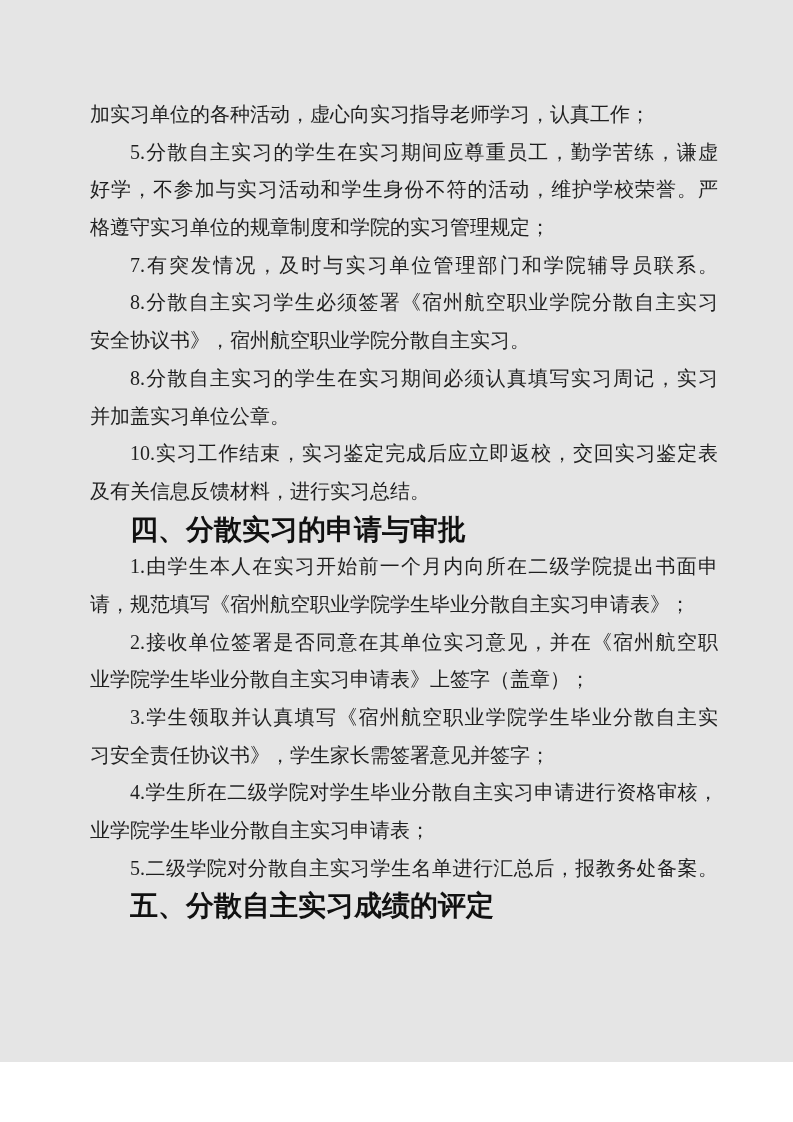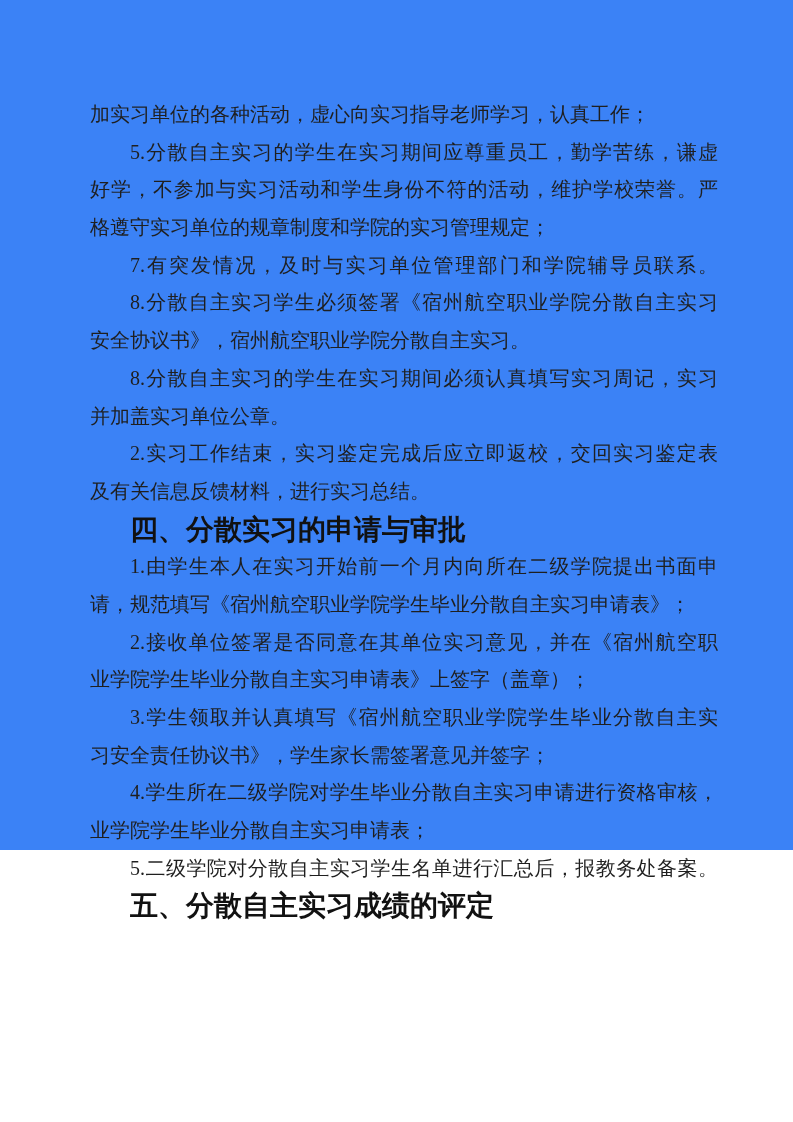--- a/index.html
+++ b/index.html
@@ -11,22 +11,22 @@
     height: 1122px;
     position: relative;
     overflow: hidden;
     font-family: "Liberation Serif", serif;
   }
   .doc-page {
     position: absolute;
     left: 0;
     top: 0;
     width: 793px;
-    height: 850px;
-    background: #3b82f6;
+    height: 1062px;
+    background: #e5e5e5;
   }
   .text-content {
     position: absolute;
     left: 90px;
     top: 96px;
     width: 628px;
   }
   .doc-line {
     height: 37.7px;
     line-height: 37.7px;
@@ -57,21 +57,21 @@
   <div class="text-content">
     <div class="doc-line">加实习单位的各种活动，虚心向实习指导老师学习，认真工作；</div>
     <div class="doc-line indent justify">5.分散自主实习的学生在实习期间应尊重员工，勤学苦练，谦虚</div>
     <div class="doc-line justify">好学，不参加与实习活动和学生身份不符的活动，维护学校荣誉。严</div>
     <div class="doc-line">格遵守实习单位的规章制度和学院的实习管理规定；</div>
     <div class="doc-line indent justify">7.有突发情况，及时与实习单位管理部门和学院辅导员联系。</div>
     <div class="doc-line indent justify">8.分散自主实习学生必须签署《宿州航空职业学院分散自主实习</div>
     <div class="doc-line">安全协议书》，宿州航空职业学院分散自主实习。</div>
     <div class="doc-line indent justify">8.分散自主实习的学生在实习期间必须认真填写实习周记，实习</div>
     <div class="doc-line">并加盖实习单位公章。</div>
-    <div class="doc-line indent justify">2.实习工作结束，实习鉴定完成后应立即返校，交回实习鉴定表</div>
+    <div class="doc-line indent justify">10.实习工作结束，实习鉴定完成后应立即返校，交回实习鉴定表</div>
     <div class="doc-line">及有关信息反馈材料，进行实习总结。</div>
     <div class="doc-line indent heading">四、分散实习的申请与审批</div>
     <div class="doc-line indent justify">1.由学生本人在实习开始前一个月内向所在二级学院提出书面申</div>
     <div class="doc-line">请，规范填写《宿州航空职业学院学生毕业分散自主实习申请表》；</div>
     <div class="doc-line indent justify">2.接收单位签署是否同意在其单位实习意见，并在《宿州航空职</div>
     <div class="doc-line">业学院学生毕业分散自主实习申请表》上签字（盖章）；</div>
     <div class="doc-line indent justify">3.学生领取并认真填写《宿州航空职业学院学生毕业分散自主实</div>
     <div class="doc-line">习安全责任协议书》，学生家长需签署意见并签字；</div>
     <div class="doc-line indent justify">4.学生所在二级学院对学生毕业分散自主实习申请进行资格审核，</div>
     <div class="doc-line">业学院学生毕业分散自主实习申请表；</div>

